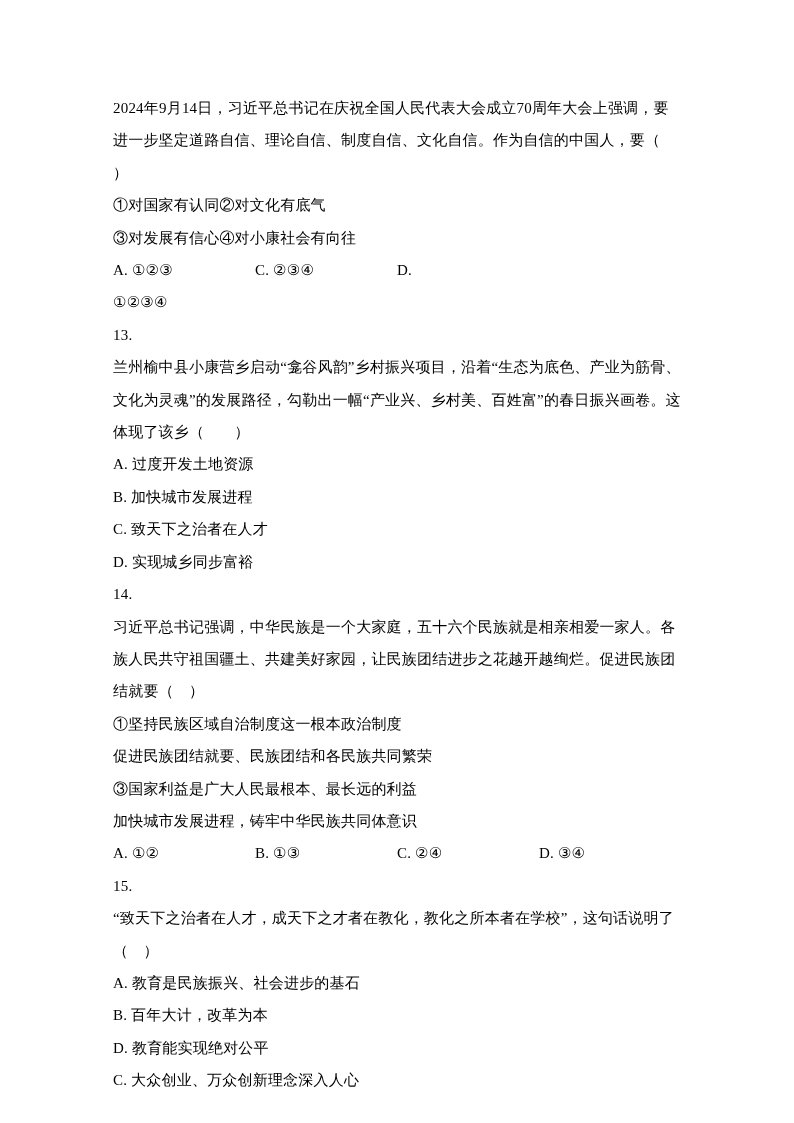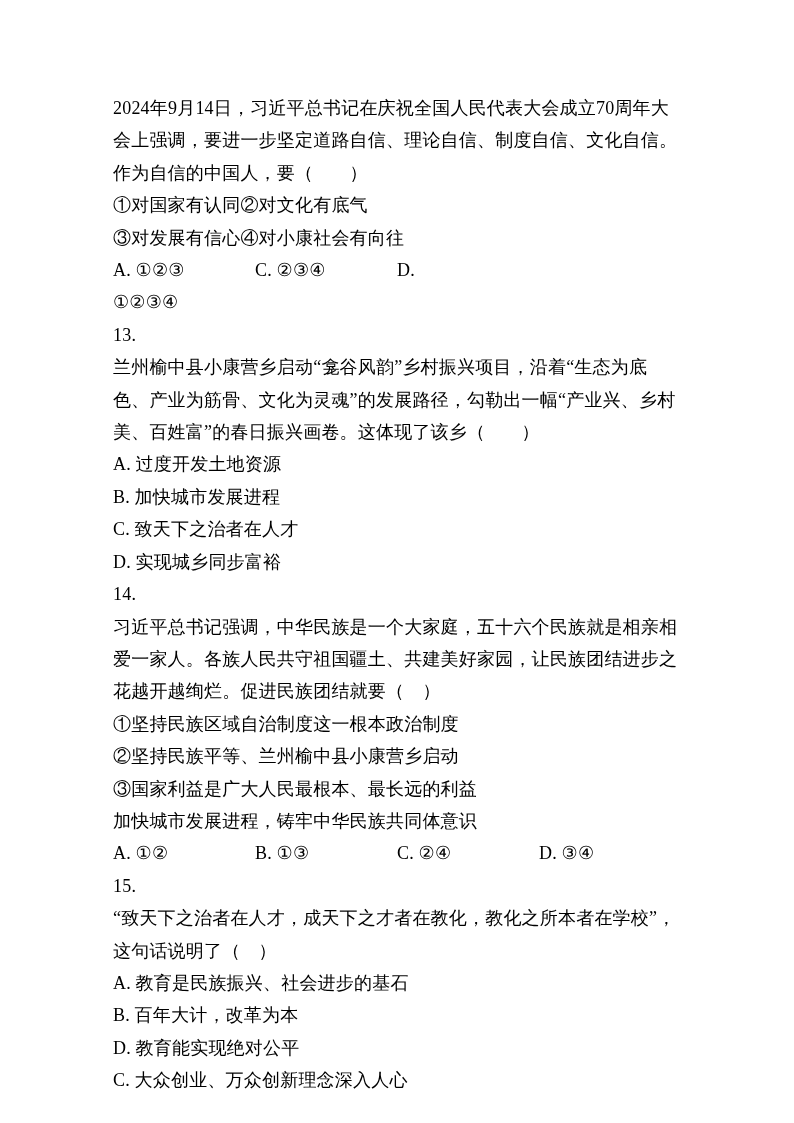--- a/index.html
+++ b/index.html
@@ -13,21 +13,21 @@
     height: 1123px;
     background: #ffffff;
     overflow: hidden;
   }
   .content {
     position: absolute;
     left: 113px;
     top: 92px;
     width: 570px;
     font-family: "Liberation Serif", "DejaVu Serif", serif;
-    font-size: 18px;
+    font-size: 15px;
     color: #000000;
   }
   .line {
     margin: 0;
     line-height: 32.4px;
     letter-spacing: 0.2px;
     word-break: break-all;
   }
   .opts-row {
     display: grid;
@@ -55,21 +55,21 @@
     <p class="line">13.</p>
     <p class="line">兰州榆中县小康营乡启动“龛谷风韵”乡村振兴项目，沿着“生态为底色、产业为筋骨、文化为灵魂”的发展路径，勾勒出一幅“产业兴、乡村美、百姓富”的春日振兴画卷。这体现了该乡（　　）</p>
     <p class="line">A. 过度开发土地资源</p>
     <p class="line">B. 加快城市发展进程</p>
     <p class="line">C. 致天下之治者在人才</p>
     <p class="line">D. 实现城乡同步富裕</p>
 
     <p class="line">14.</p>
     <p class="line">习近平总书记强调，中华民族是一个大家庭，五十六个民族就是相亲相爱一家人。各族人民共守祖国疆土、共建美好家园，让民族团结进步之花越开越绚烂。促进民族团结就要（　）</p>
     <p class="line">①坚持民族区域自治制度这一根本政治制度</p>
-    <p class="line">②坚持民族平等、兰州榆中县小康营乡启动</p>
+    <p class="line">促进民族团结就要、民族团结和各民族共同繁荣</p>
     <p class="line">③国家利益是广大人民最根本、最长远的利益</p>
     <p class="line">加快城市发展进程，铸牢中华民族共同体意识</p>
     <div class="opts-row">
       <span>A. ①②</span>
       <span>B. ①③</span>
       <span>C. ②④</span>
       <span>D. ③④</span>
     </div>
 
     <p class="line">15.</p>

